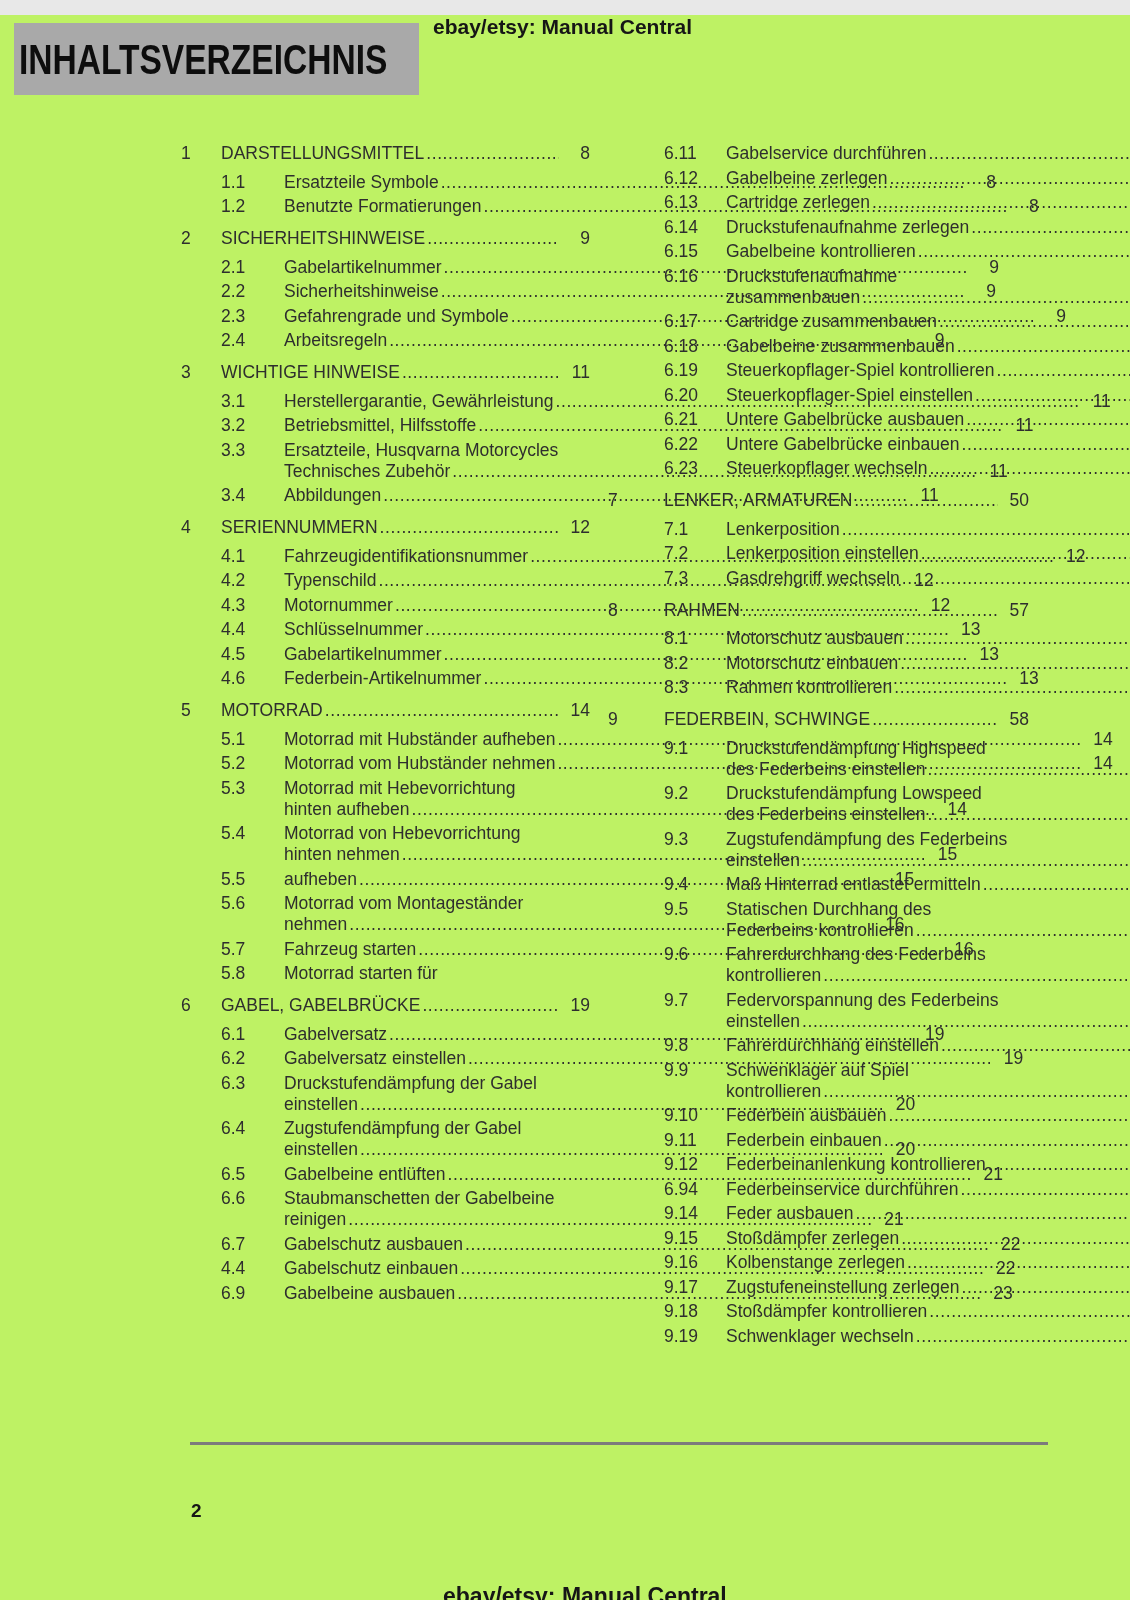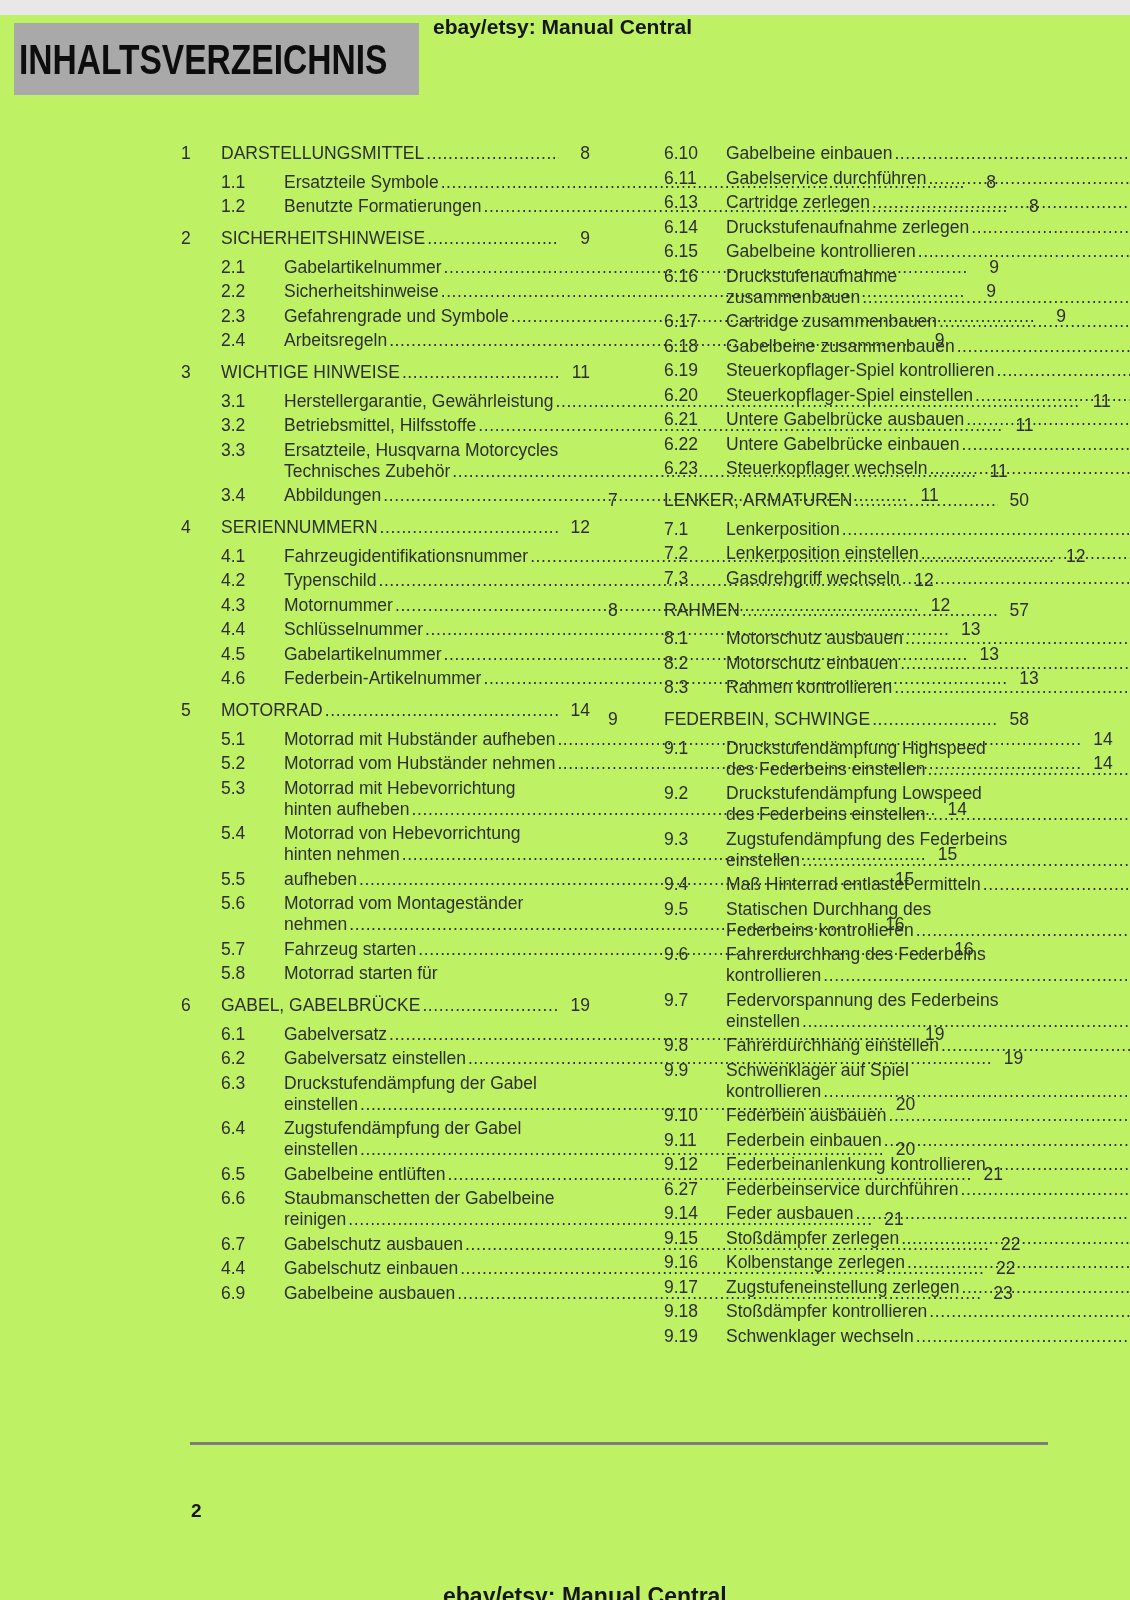--- a/index.html
+++ b/index.html
@@ -514,33 +514,33 @@
           <span class="lastline">
             <span class="t">Gabelbeine ausbauen</span>
             <span class="dots"></span>
             <span class="pg">23</span>
           </span>
         </span>
       </div>
     </div>
   <div class="toc-col right">
       <div class="entry section">
-        <span class="num">6.10</span>
-        <span class="body">
-          <span class="lastline">
-            <span class="t">Gabelbeine einbauen</span>
-            <span class="dots"></span>
-          </span>
-        </span>
-      </div>
-      <div class="entry section">
         <span class="num">6.11</span>
         <span class="body">
           <span class="lastline">
             <span class="t">Gabelservice durchführen</span>
+            <span class="dots"></span>
+          </span>
+        </span>
+      </div>
+      <div class="entry section">
+        <span class="num">6.12</span>
+        <span class="body">
+          <span class="lastline">
+            <span class="t">Gabelbeine zerlegen</span>
             <span class="dots"></span>
           </span>
         </span>
       </div>
       <div class="entry section">
         <span class="num">6.13</span>
         <span class="body">
           <span class="lastline">
             <span class="t">Cartridge zerlegen</span>
             <span class="dots"></span>
@@ -831,21 +831,21 @@
       <div class="entry section">
         <span class="num">9.12</span>
         <span class="body">
           <span class="lastline">
             <span class="t">Federbeinanlenkung kontrollieren</span>
             <span class="dots"></span>
           </span>
         </span>
       </div>
       <div class="entry section">
-        <span class="num">6.27</span>
+        <span class="num">6.94</span>
         <span class="body">
           <span class="lastline">
             <span class="t">Federbeinservice durchführen</span>
             <span class="dots"></span>
           </span>
         </span>
       </div>
       <div class="entry section">
         <span class="num">9.14</span>
         <span class="body">

